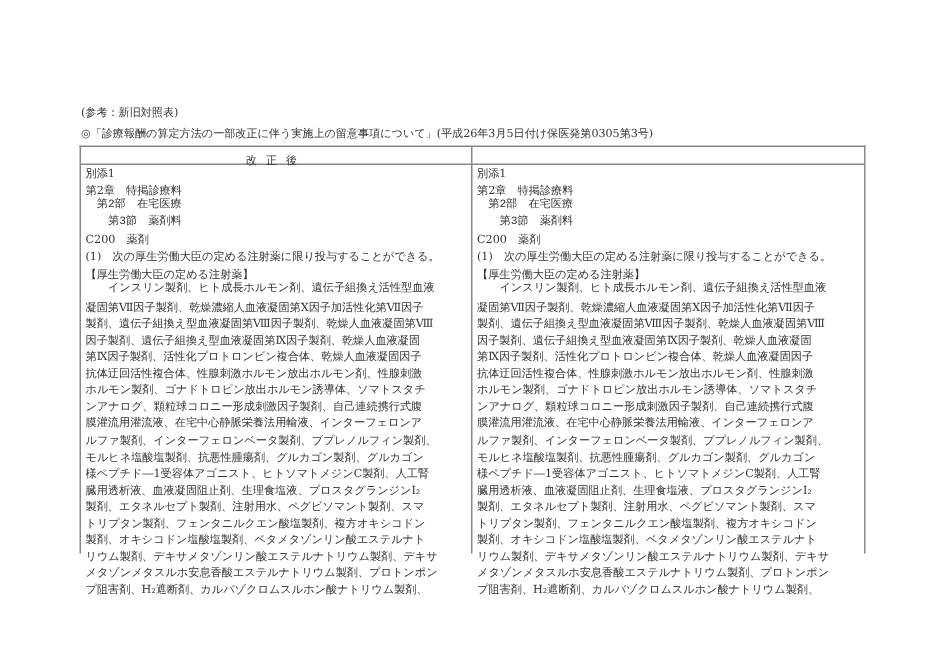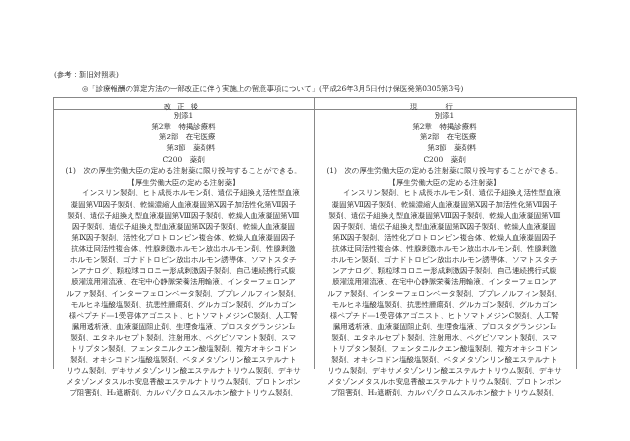--- a/index.html
+++ b/index.html
@@ -23,21 +23,20 @@
       line-height: 10px;
       white-space: nowrap;
     }
     .doc-title {
       position: absolute;
       left: 54px;
       top: 84px;
       font-size: 7.4px;
       line-height: 10px;
       white-space: nowrap;
-      margin-left: 28px;
     }
     .compare-table {
       position: absolute;
       left: 53px;
       top: 97px;
       width: 524px;
       height: 272px;
       border-left: 1px solid #888888;
       border-right: 1px solid #888888;
       border-top: 1px solid #888888;
@@ -69,42 +68,40 @@
       letter-spacing: 6px;
     }
     .header-left { left: 0; width: 260px; }
     .header-right { left: 261px; width: 261px; letter-spacing: 28px; }
     .col {
       position: absolute;
       top: 12px;
       width: 253px;
       font-size: 7.45px;
       line-height: 11.1px;
-      text-align: center;
     }
     .col-left { left: 3px; }
     .col-right { left: 264px; }
     .line {
       white-space: nowrap;
       overflow: hidden;
       height: 11.1px;
     }
     .ind1 { padding-left: 7.5px; font-family: Liberation Mono, monospace; }
     .ind2 { padding-left: 15px; font-family: Liberation Mono, monospace; }
   </style>
 </head>
 <body>
 
 <div class="ref-label">(参考：新旧対照表)</div>
 <div class="doc-title">◎「診療報酬の算定方法の一部改正に伴う実施上の留意事項について」(平成26年3月5日付け保医発第0305第3号)</div>
 
 <div class="compare-table">
   <div class="header-row">
     <div class="header-cell header-left">改正後</div>
-    <div class="header-cell header-right">現行</div>
   </div>
   <div class="col-divider"></div>
   <div class="col col-left" id="col-left">
       <div class="line">別添1</div>
       <div class="line">第2章　特掲診療料</div>
       <div class="line ind1">第2部　在宅医療</div>
       <div class="line ind2">第3節　薬剤料</div>
       <div class="line">C200　薬剤</div>
       <div class="line">(1)　次の厚生労働大臣の定める注射薬に限り投与することができる。</div>
       <div class="line">【厚生労働大臣の定める注射薬】</div>

